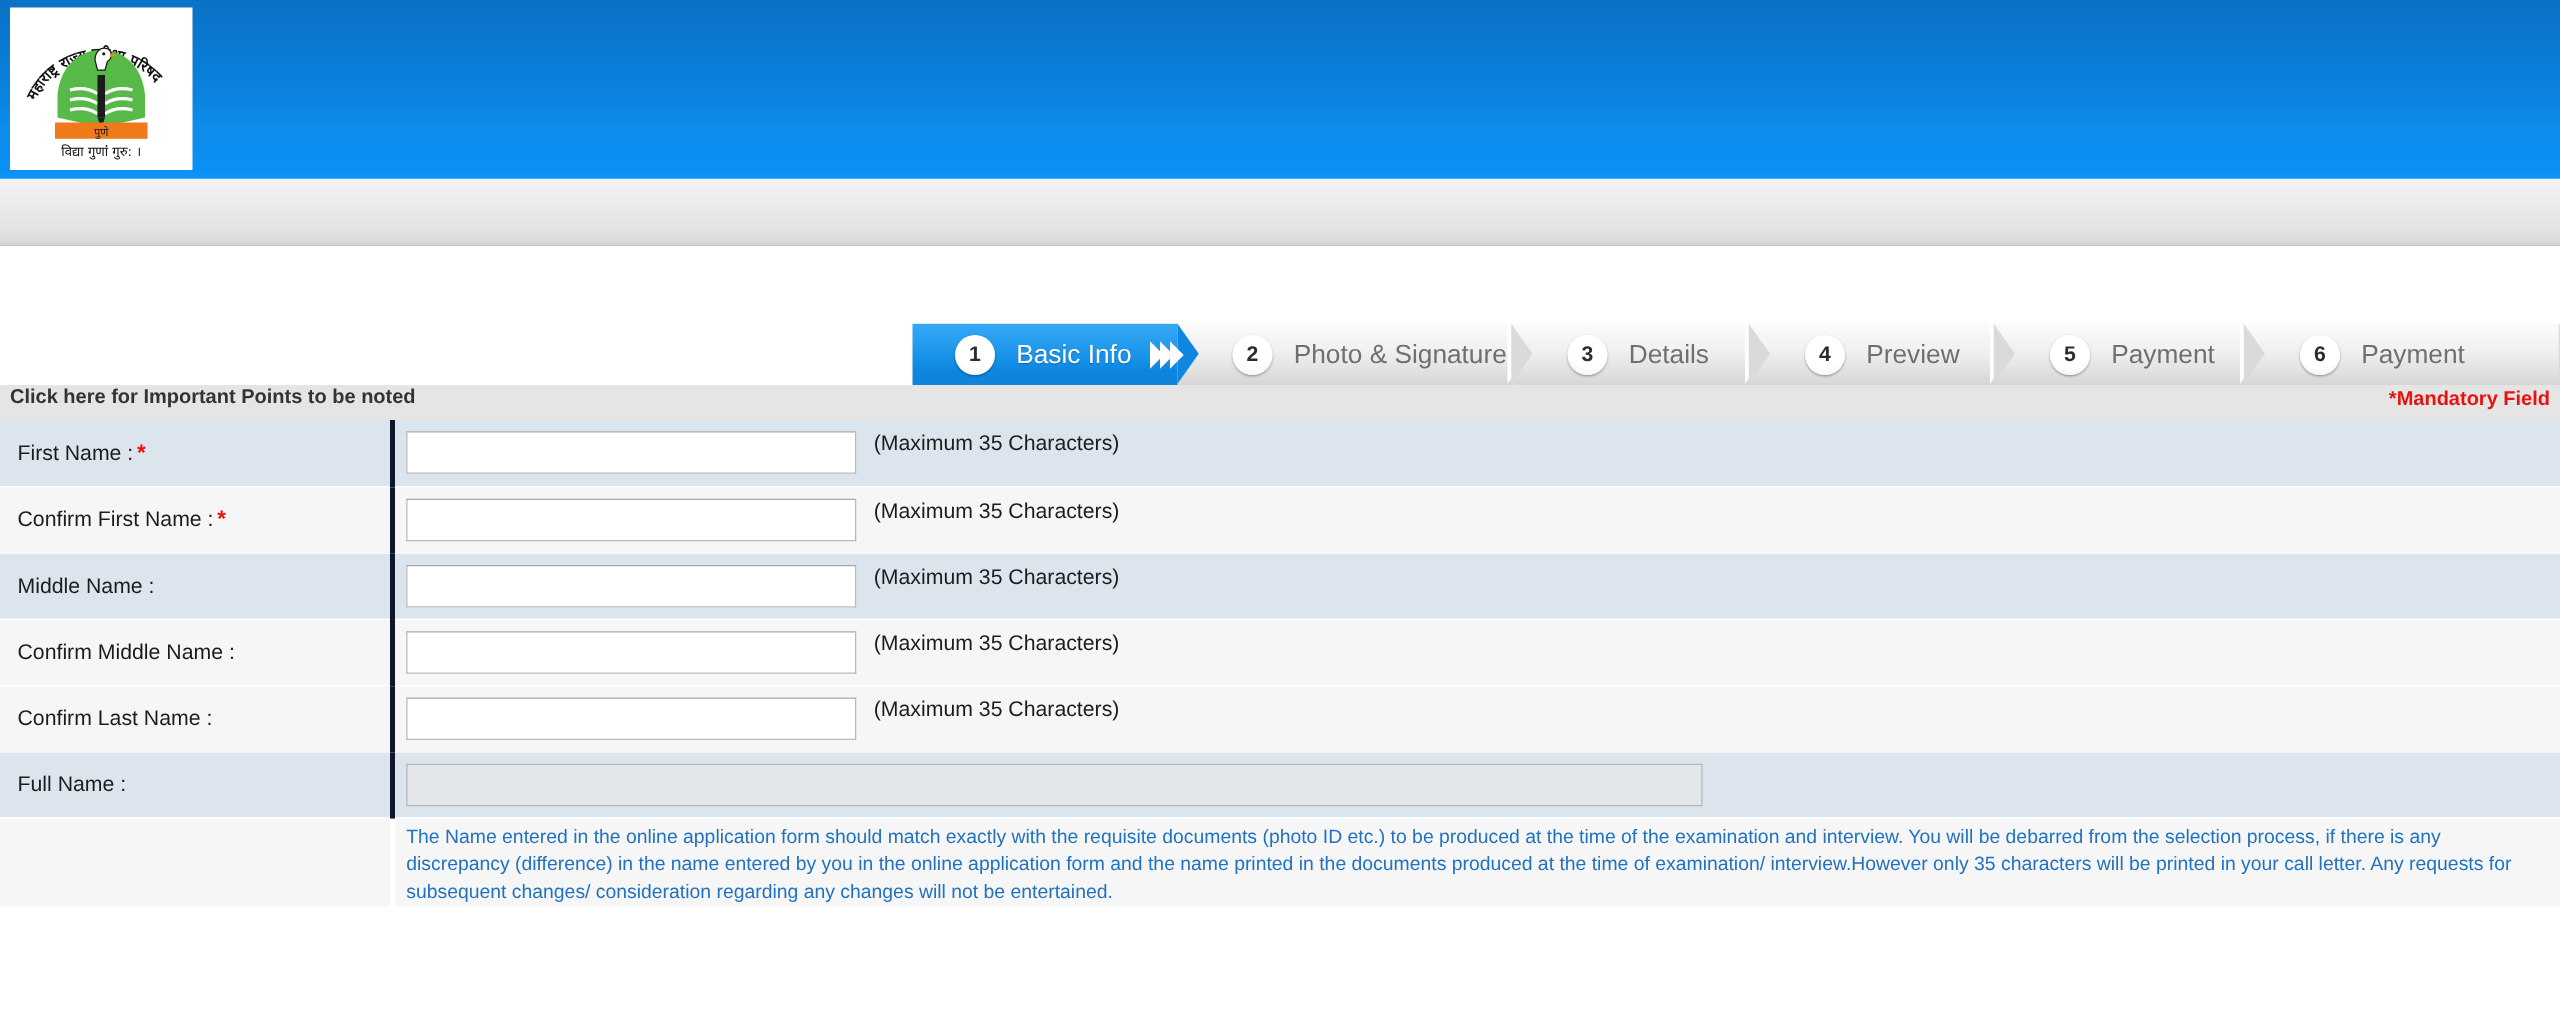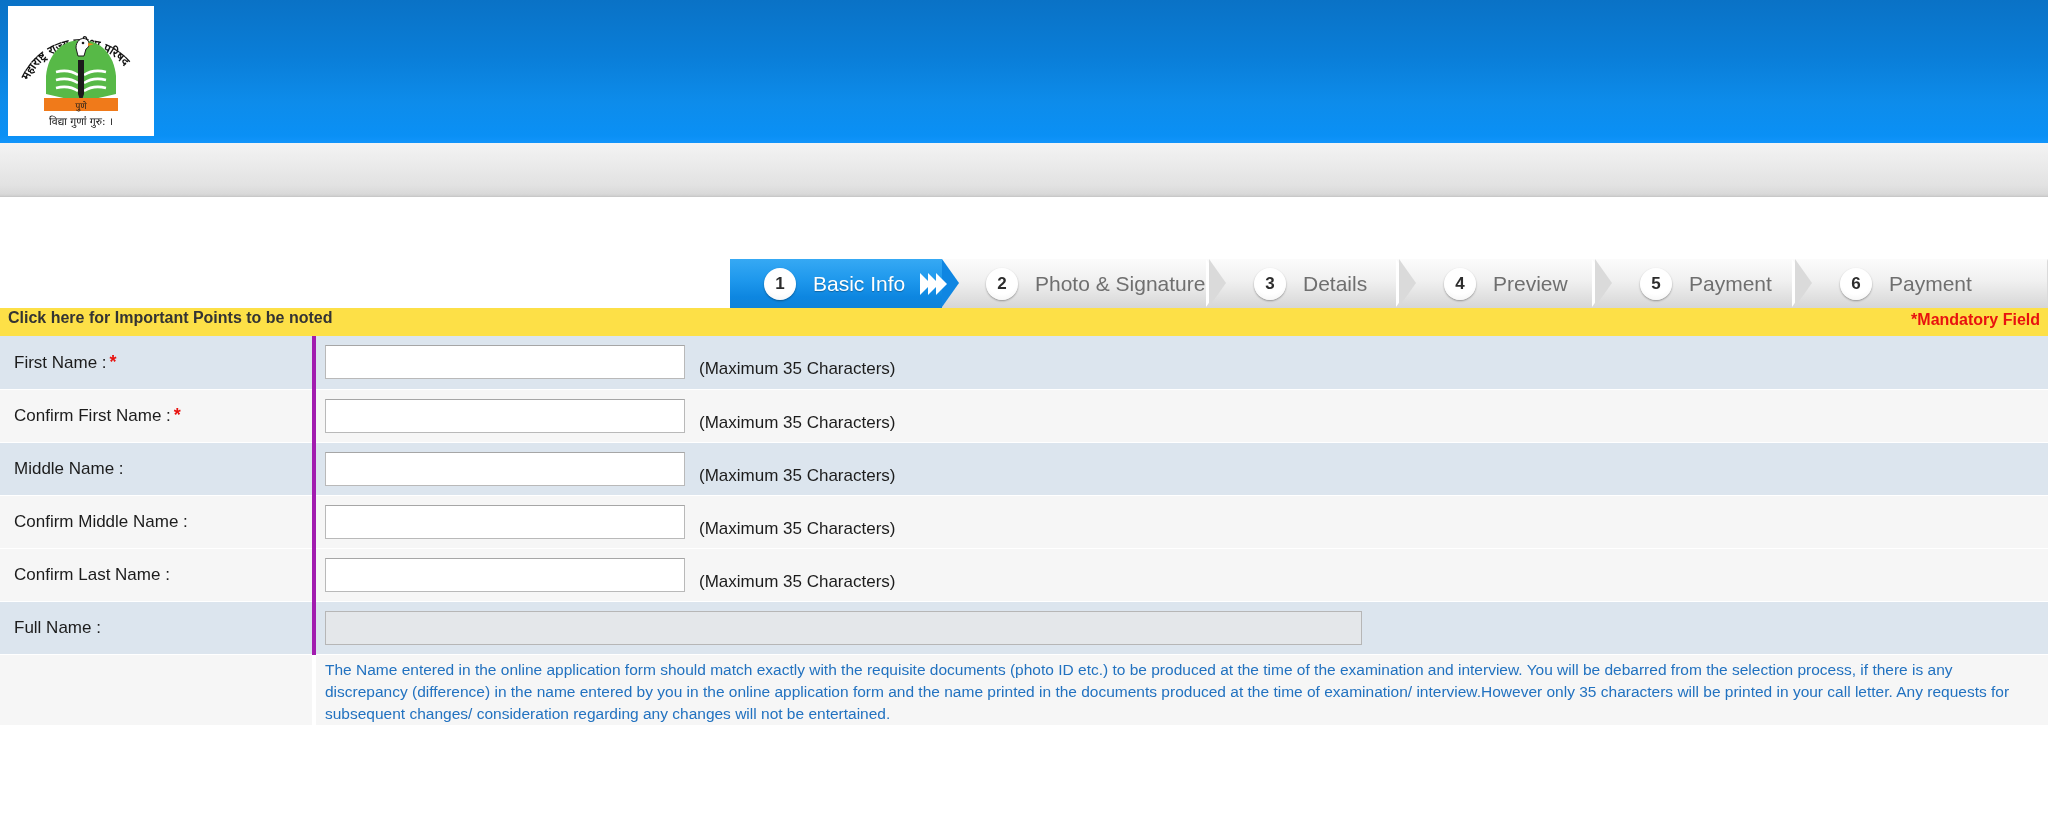--- a/index.html
+++ b/index.html
@@ -126,21 +126,21 @@
     border-bottom: 11px solid transparent;
     border-left: 11px solid #ffffff;
     margin-left: -3px;
   }
 
   
   .notice-row {
     position: relative;
     width: 2048px;
     height: 28px;
-    background: #fde047;
+    background: #e5e5e5;
   }
   .click-here {
     position: absolute;
     left: 8px; top: 1px;
     font-size: 16px;
     font-weight: bold;
     color: #333333;
     cursor: pointer;
   }
   .mandatory {
@@ -165,31 +165,31 @@
     padding: 0;
   }
   tr.odd td { background: #dce5ee; }
   tr.even td { background: #f6f6f6; }
 
   td.label-cell {
     width: 314px;
     padding-left: 14px;
     font-size: 17px;
     color: #1c1c1c;
-    border-right: 4px solid #a21caf;
+    border-right: 4px solid #0f172a;
   }
   .req-star {
     color: #e8120f;
     font-weight: bold;
     font-size: 18px;
     margin-left: 3px;
   }
   td.field-cell { padding-left: 9px; }
 
-  .field-wrap { display: flex; align-items: flex-end; }
+  .field-wrap { display: flex; align-items: flex-start; }
 
   .txt {
     width: 360px;
     height: 34px;
     border: 1px solid #b9b9b9;
     border-top-color: #a6a6a6;
     background: #ffffff;
     font-size: 16px;
     padding: 0 6px;
     font-family: "Liberation Sans", sans-serif;

